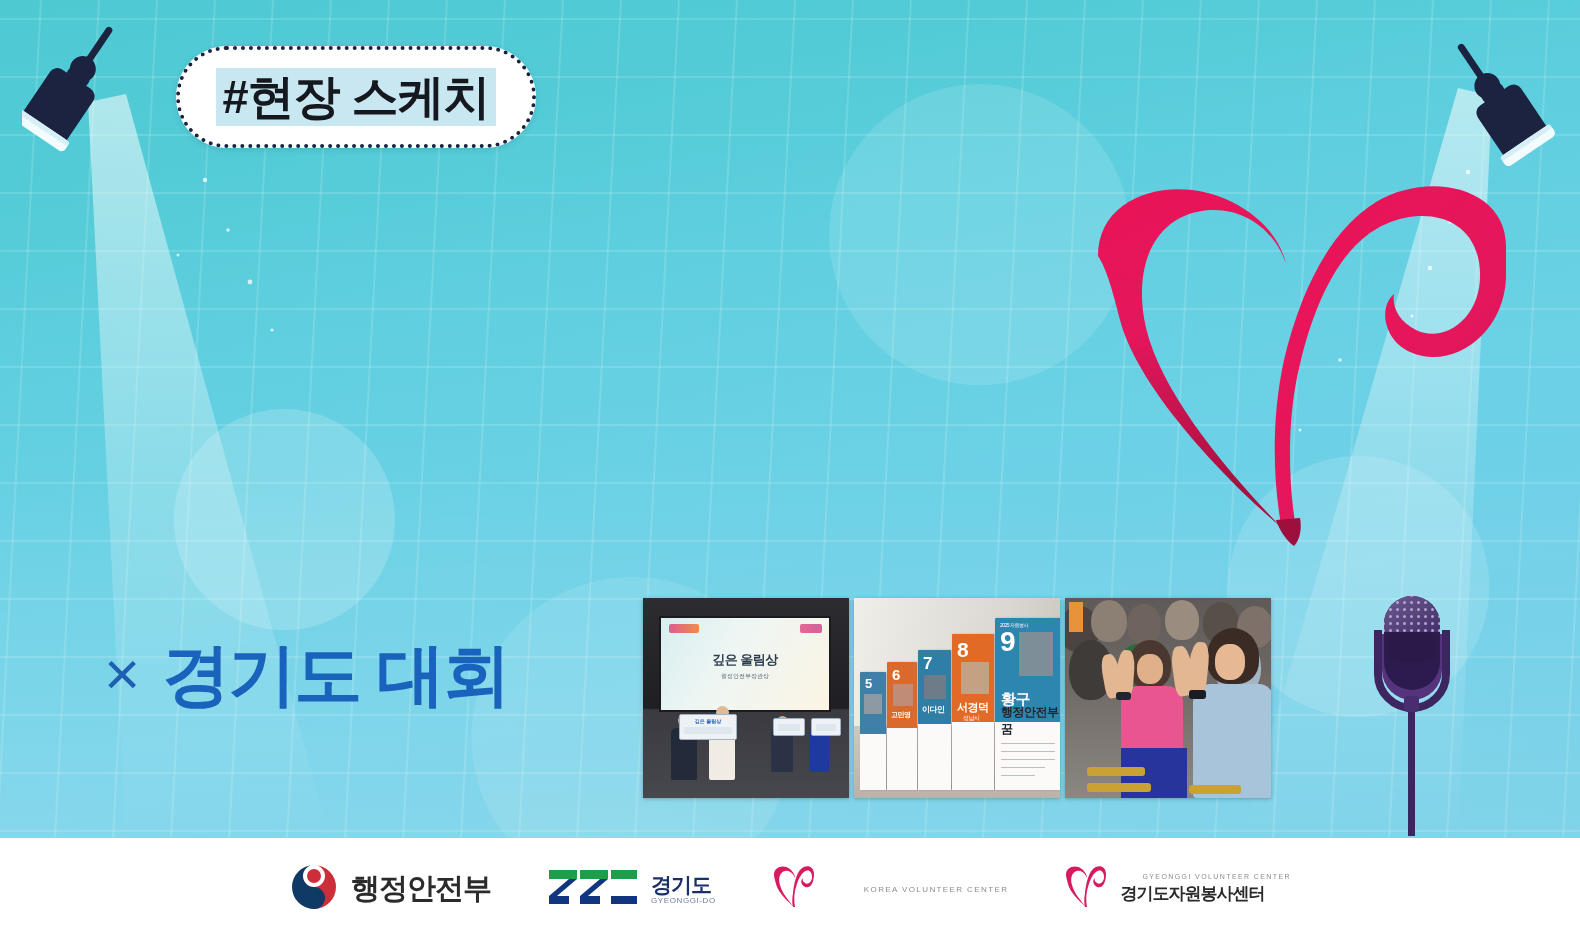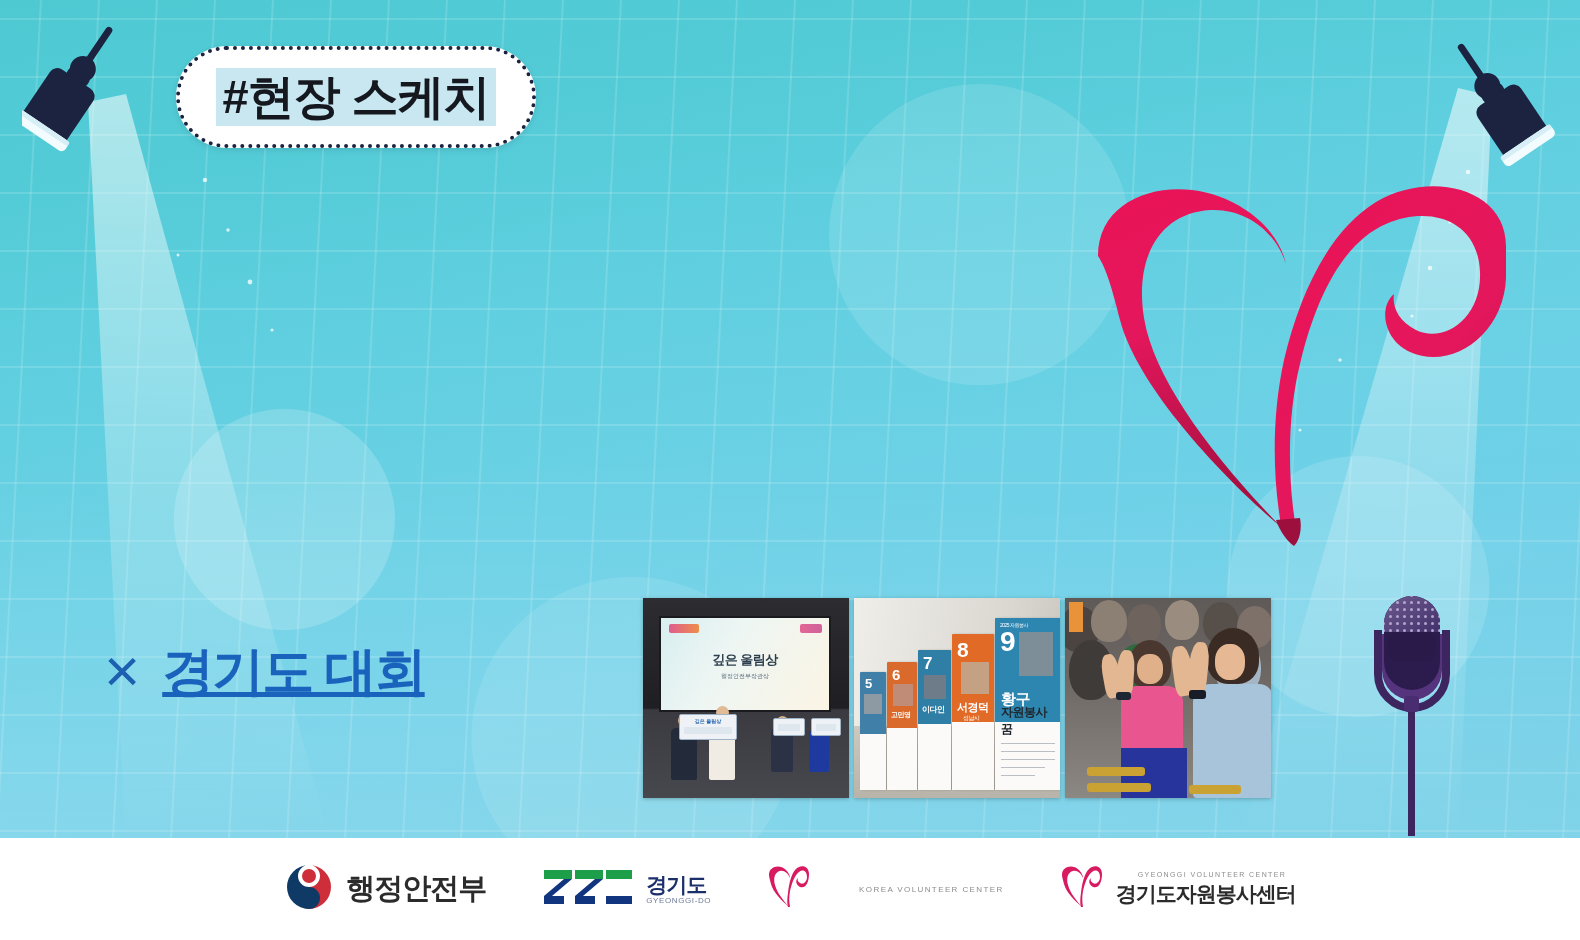--- a/index.html
+++ b/index.html
@@ -82,22 +82,22 @@
   #line2 { font-size:182px; margin-top:-8px; }
   #line2 .w1 { color:#f68f22; }
   #line2 .w2 { color:#f9a02c; margin-left:56px; }
 
   #subWrap {
     position:absolute; left:104px; top:640px;
     display:flex; align-items:center; gap:22px;
   }
   #xmark { font-size:62px; color:#1d5fb0; font-weight:300; line-height:1; }
   #subText {
-    font-size:52px; font-weight:bold; color:#1a63bd;
-    letter-spacing:-2px; line-height:1;text-decoration:underline;
+    font-size:68px; font-weight:bold; color:#1a63bd;
+    letter-spacing:-2px; line-height:1;
   }
 
   
   #photos { position:absolute; left:643px; top:598px; display:flex; gap:5px; }
   .photo {
     width:206px; height:200px;
     overflow:hidden; position:relative;
     background:#555;
     box-shadow:0 1px 4px rgba(0,0,0,.25);
   }
@@ -384,21 +384,21 @@
         <div class="wht" style="height:68px;"></div>
       </div>
 
       <div class="panel" style="left:141px;width:66px;height:172px;background:#2d86b0;">
         <div class="nm" style="left:5px;top:4px;font-size:5px;font-weight:normal;">2025 자원봉사</div>
         <div class="num" style="font-size:28px;top:10px;">9</div>
         <div class="ph" style="left:24px;top:14px;width:34px;height:44px;background:#7e8e99;"></div>
         <div class="nm" style="left:6px;top:72px;font-size:15px;">황구</div>
         <div class="nm" style="left:16px;top:92px;font-size:8px;font-weight:normal;margin-top:28px;">화성시</div>
         <div class="wht" style="height:68px;"></div>
-        <div class="lbl" style="left:6px;bottom:52px;font-size:12px;">자원봉사 꿈</div>
+        <div class="lbl" style="left:6px;bottom:52px;font-size:12px;">행정안전부 꿈</div>
         <div class="rule" style="left:6px;right:6px;bottom:46px;"></div>
         <div class="rule" style="left:6px;right:6px;bottom:38px;"></div>
         <div class="rule" style="left:6px;right:6px;bottom:30px;"></div>
         <div class="rule" style="left:6px;right:16px;bottom:22px;"></div>
         <div class="rule" style="left:6px;right:26px;bottom:14px;"></div>
       </div>
     </div>
 
     <div class="photo">
       <div class="p3-bg"></div>
@@ -494,16 +494,16 @@
       <svg width="44" height="46" viewBox="0 0 44 46">
         <path d="M2,11 C2,2 13,0 19,6 C22,9 23,12 23,14 C21,9 17,6 13,7 C8,8 6,14 8,21 C10,29 17,37 22,43
                  C15,37 6,28 4,20 C3,16 2,13 2,11 Z" fill="#d81b60"></path>
         <path d="M42,10 C42,2 34,0 29,5 C24,10 22,20 21,29 C20,35 20,40 21,43 L23,43
                  C22,38 22,32 23,27 C25,18 28,11 32,8 C36,5 40,7 40,13 C40,18 36,21 33,19
                  C31,18 30,16 31,14 C28,16 29,21 33,23 C39,25 42,18 42,10 Z" fill="#d81b60"></path>
       </svg>
     </span>
     <span class="vc-col">
       <span class="logo-sub-en" style="font-size:7px;margin-left:22px;">GYEONGGI VOLUNTEER CENTER</span>
-      <span class="logo-txt-ko" style="font-size:21px;margin-top:2px;">경기도자원봉사센터</span>
+      <span class="logo-txt-ko" style="font-size:17px;margin-top:2px;">경기도자원봉사센터</span>
     </span>
   </div>
 </div>
 
 </body></html>

